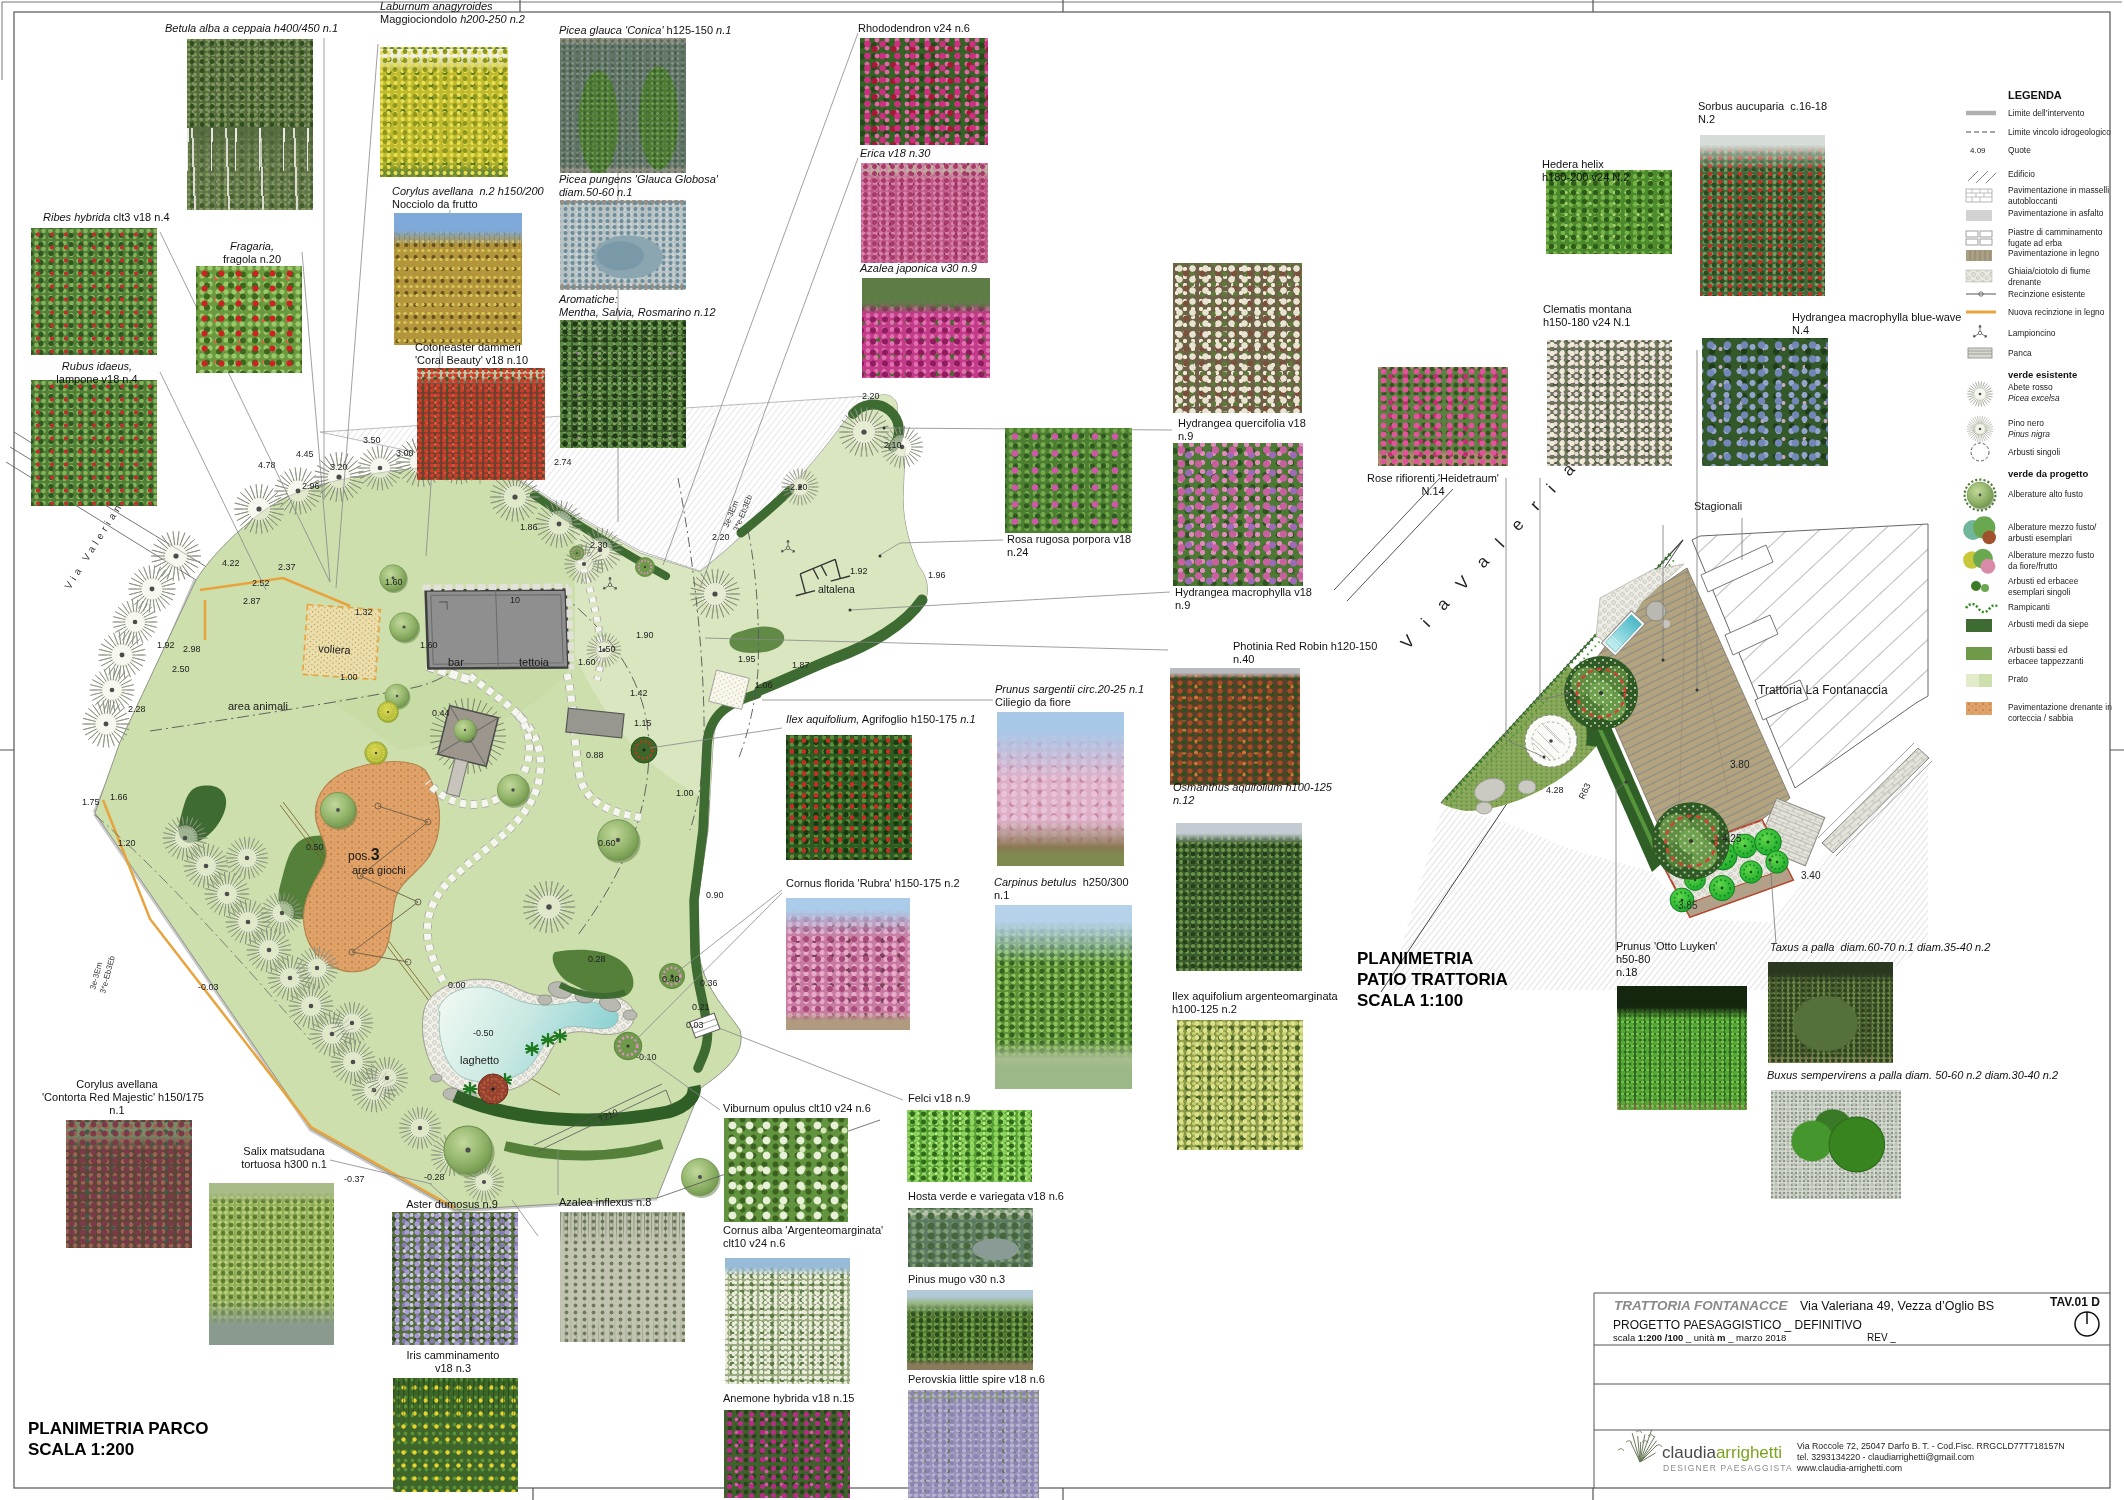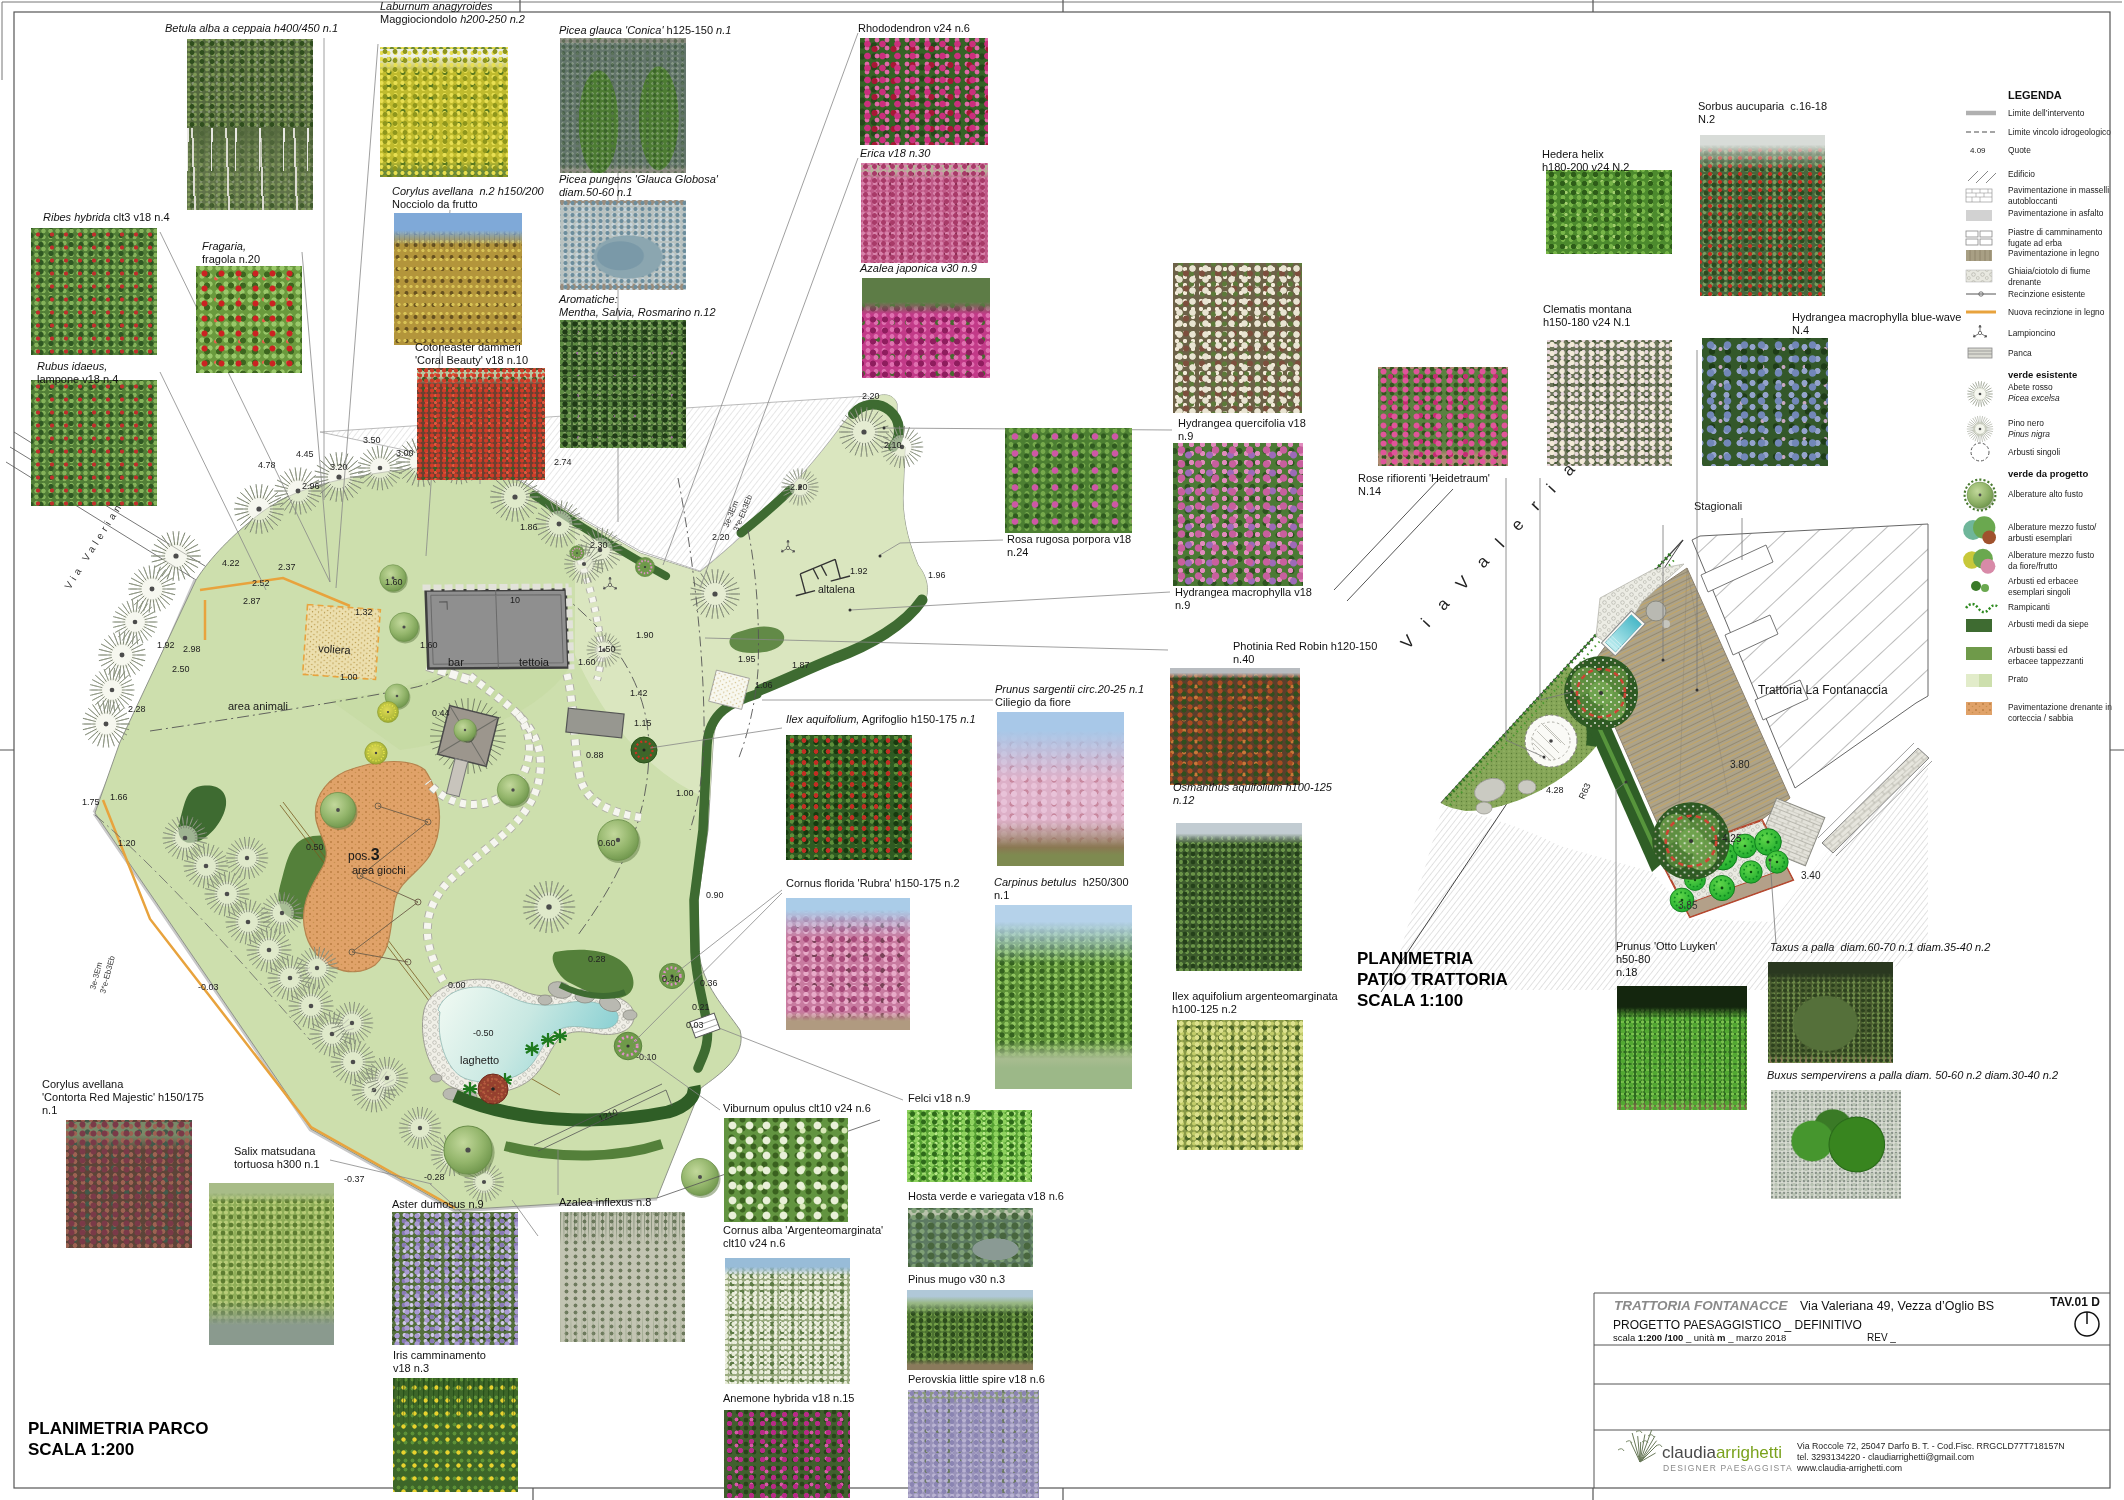--- a/index.html
+++ b/index.html
@@ -1,19 +1,19 @@
 <!DOCTYPE html>
 <html><head>
 <meta charset="utf-8">
 <style>
 html,body{margin:0;padding:0;background:#fff}
 #sheet{position:relative;width:2124px;height:1500px;background:#fff;font-family:"Liberation Sans",sans-serif;overflow:hidden}
 .lb{position:absolute;font-size:11px;line-height:13px;color:#111;white-space:pre}
 .it{font-style:italic}
-.rt{text-align:left}
+.rt{text-align:center}
 .ph{position:absolute;background-position:0 0,5px 3px,2px 6px,8px 2px,3px 5px,1px 1px}
 #mainsvg{position:absolute;left:0;top:0}
 .big{font-size:17px;font-weight:bold;line-height:21px;color:#000}
 .birch{background-color:#55693f;background-image:radial-gradient(circle,#2f4d1d 2px,transparent 2.8px),radial-gradient(circle,#7e9955 1.4px,transparent 2.2px),radial-gradient(circle,rgba(255,255,255,.28) 1px,transparent 1.7px);background-size:10px 9px,6px 5px,8px 7px}
 .birch:after{content:"";position:absolute;left:0;right:0;top:52%;bottom:0;background-image:linear-gradient(92deg,#e9e9e4 0 2px,rgba(90,110,70,.2) 2px 3.5px,transparent 3.5px 15px),linear-gradient(88deg,transparent 0 7px,#dcdcd2 7px 9px,transparent 9px 21px),linear-gradient(180deg,rgba(85,105,63,.85),rgba(120,135,95,.35) 40%,rgba(160,170,130,.15));background-size:24px 100%,34px 100%,100% 100%}
 .laburnum{background-color:#c0bb2e;background-image:radial-gradient(circle,#8f961c 2px,transparent 2.8px),radial-gradient(circle,#e8df52 1.6px,transparent 2.4px),radial-gradient(circle,#5c7a1e 2px,transparent 3px),linear-gradient(180deg,#eef0e6 0 5%,transparent 18%),linear-gradient(0deg,#6a8a3a 0 8%,transparent 16%);background-size:10px 9px,7px 6px,14px 13px,100% 100%,100% 100%}
 .conica{background-color:#64766c;background-image:radial-gradient(circle,rgba(32,64,26,.4) 1.5px,transparent 2.2px),radial-gradient(circle,rgba(190,205,180,.35) 1px,transparent 1.6px),radial-gradient(ellipse 16% 39% at 29% 58%,#4d7c33 97%,transparent 100%),radial-gradient(ellipse 16% 39% at 72% 58%,#4d7c33 97%,transparent 100%),linear-gradient(0deg,#8a8a80 0 6%,transparent 10%);background-size:7px 6px,5px 5px,100% 100%,100% 100%,100% 100%}
 .pungens{background-color:#b9c2c0;background-image:radial-gradient(ellipse 30% 26% at 48% 62%,#7a99a8 60%,transparent 64%),radial-gradient(ellipse 46% 40% at 50% 60%,#8ba6b0 58%,transparent 62%),radial-gradient(circle,#6c8d9c 1.6px,transparent 2.4px),radial-gradient(circle,#c6d4da 1.2px,transparent 2px),linear-gradient(0deg,#9b8e7e 0 12%,transparent 13%);background-size:100% 100%,100% 100%,7px 6px,6px 5px,100% 100%}
 .ribes{background-color:#527f37;background-image:radial-gradient(circle,#bf2f2c 1.7px,transparent 2.4px),radial-gradient(circle,#2f5722 2.2px,transparent 3px),radial-gradient(circle,#85b35a 1.8px,transparent 2.6px);background-size:14px 13px,10px 9px,7px 6px}
 .cotone{background-color:#6d4030;background-image:radial-gradient(circle,#cf3b28 1.7px,transparent 2.4px),radial-gradient(circle,#e05a40 1.2px,transparent 1.9px),radial-gradient(circle,#3c5c28 2px,transparent 2.8px),linear-gradient(180deg,#b7c9a2 0 6%,transparent 13%);background-size:6px 5px,9px 7px,11px 10px,100% 100%}
@@ -854,21 +854,21 @@
 <div class="lb" style="left:1007px;top:533px">Rosa rugosa porpora v18
 n.24</div>
 
 <div class="ph hym" style="left:1173px;top:443px;width:130px;height:143px"></div>
 
 <div class="lb" style="left:1175px;top:586px">Hydrangea macrophylla v18
 n.9</div>
 
 <div class="ph hedera" style="left:1546px;top:170px;width:126px;height:84px"></div>
 
-<div class="lb" style="left:1542px;top:148px">Hedera helix
+<div class="lb" style="left:1542px;top:158px">Hedera helix
 h180-200 v24 N.2</div>
 
 <div class="ph sorbus" style="left:1700px;top:135px;width:125px;height:161px"></div>
 
 <div class="lb" style="left:1698px;top:100px">Sorbus aucuparia  c.16-18
 N.2</div>
 
 <div class="ph clematis" style="left:1547px;top:340px;width:125px;height:126px"></div>
 
 <div class="lb" style="left:1543px;top:303px">Clematis montana

